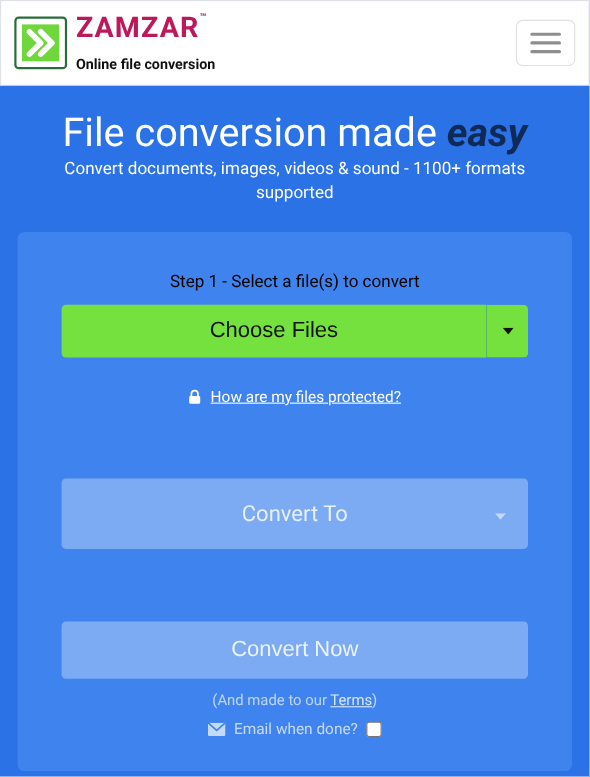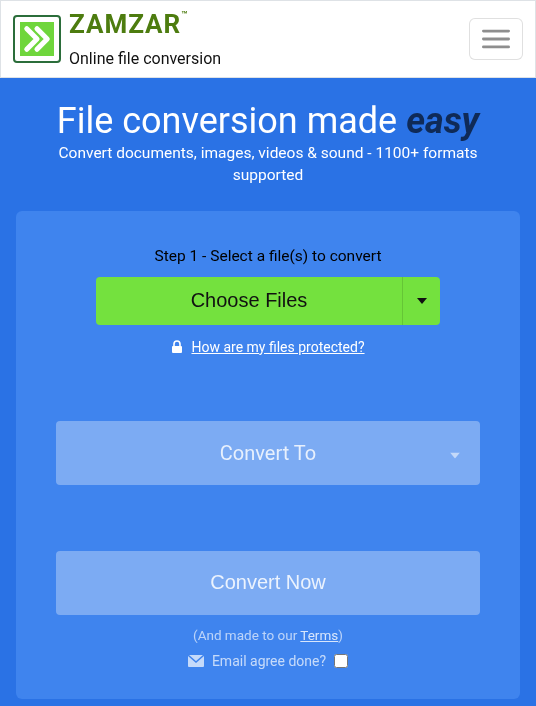--- a/index.html
+++ b/index.html
@@ -32,28 +32,29 @@
     align-items: center;
     justify-content: center;
     border-radius: 4px;
   }
   .logo-box svg { width: 34px; height: 34px; }
   .brand-text { display: flex; flex-direction: column; line-height: 1; }
   .brand-name {
     font-size: 26px;
     font-weight: 700;
     letter-spacing: 1px;
-    color: #4d7c0f;
+    color: #be185d;
     position: relative;
   }
   .brand-name sup { font-size: 10px; vertical-align: top; position: relative; top: -1px; }
   .brand-tagline {
-    font-size: 16px;
+    font-size: 13px;
     color: #111;
     margin-top: 14px;
+    font-weight: bold;
   }
   .hamburger {
     width: 54px;
     height: 42px;
     border: 1px solid rgba(0,0,0,0.12);
     border-radius: 6px;
     background: #fff;
     display: flex;
     align-items: center;
     justify-content: center;
@@ -95,21 +96,21 @@
     align-items: center;
   }
   .step-label {
     color: #000000;
     font-size: 15.5px;
     text-align: center;
     margin-bottom: 12px;
   }
   .step-label.muted { color: rgba(255,255,255,0.55); }
   .choose-wrap {
-    width: 344px;
+    width: 424px;
     height: 48px;
     display: flex;
   }
   .choose-main {
     flex: 1;
     background: #74e13e;
     color: #111;
     font-size: 20px;
     display: flex;
     align-items: center;
@@ -124,21 +125,21 @@
     border-left: 1px solid rgba(0,0,0,0.12);
     border-radius: 0 4px 4px 0;
     display: flex;
     align-items: center;
     justify-content: center;
     cursor: pointer;
     border-top: none; border-right:none; border-bottom:none;
   }
   .choose-drop svg { width: 10px; height: 6px; }
   .protect {
-    margin-top: 14px;
+    margin-top: 28px;
     display: flex;
     align-items: center;
     gap: 8px;
     color: #fff;
     font-size: 14px;
     cursor: pointer;
   }
   .protect-text { text-decoration: underline; }
   .sel-wrap {
     width: 424px;
@@ -157,21 +158,21 @@
   }
   .sel-caret {
     position: absolute;
     right: 20px;
     top: 50%;
     transform: translateY(-50%);
   }
   .sel-caret svg { width:10px; height:6px; opacity:.55;}
   .big-btn {
     width: 424px;
-    height: 64px;
+    height: 52px;
     border-radius: 4px;
     background: rgba(255,255,255,0.32);
     color: rgba(255,255,255,0.85);
     font-size: 20px;
     border: none;
     cursor: pointer;
   }
   .terms {
     margin-top: 12px;
     font-size: 13.5px;
@@ -262,18 +263,18 @@
 
     <div class="terms">
       <span>(And made to our </span><a>Terms</a><span>)</span>
     </div>
 
     <div class="email-row">
       <svg width="16" height="12" viewBox="0 0 16 12">
         <rect x="0" y="0" width="16" height="12" rx="1" fill="rgba(255,255,255,0.7)"></rect>
         <path d="M0 0 L8 7 L16 0" fill="none" stroke="#3f84ee" stroke-width="1.4"></path>
       </svg>
-      <span>Email agree done?</span>
+      <span>Email when done?</span>
       <input type="checkbox" style="">
     </div>
 
   </div>
 </div>
 
 </body></html>

